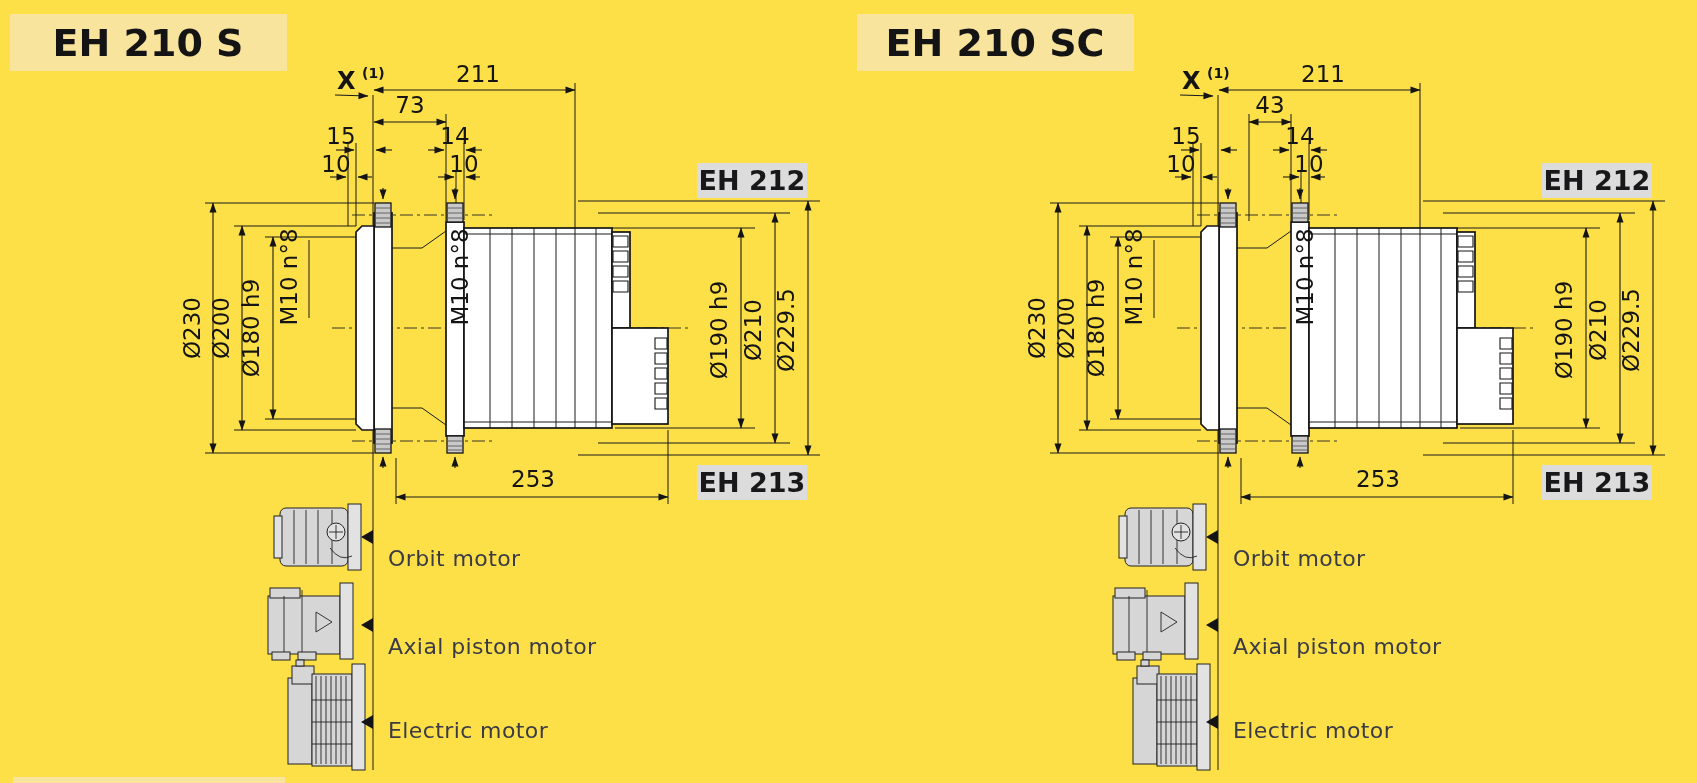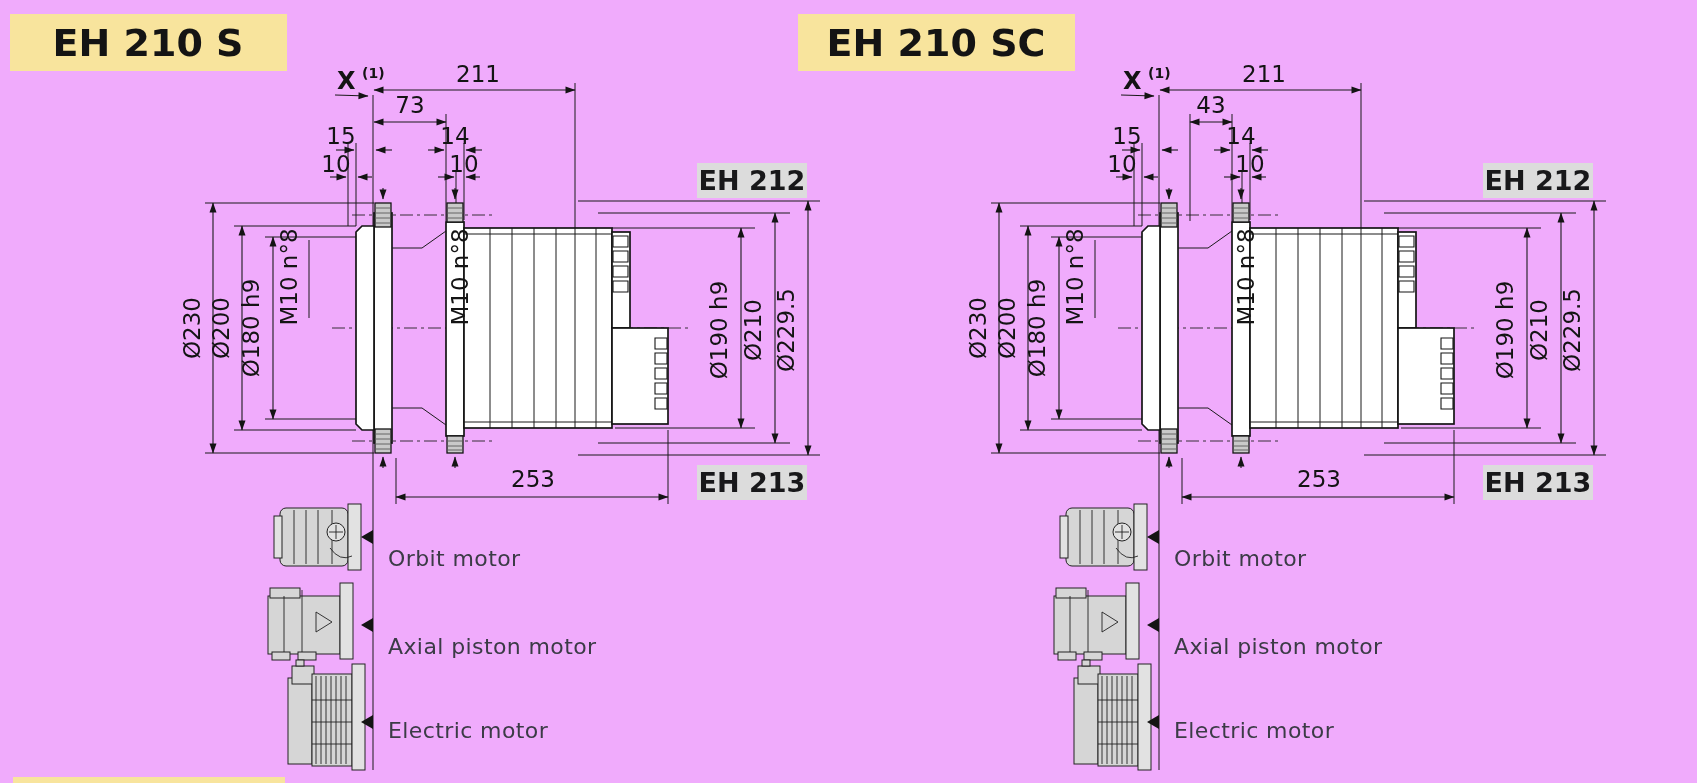--- a/index.html
+++ b/index.html
@@ -1,17 +1,17 @@
 <!DOCTYPE html>
 <html><head>
 <meta charset="utf-8">
 <style>
   html,body{margin:0;padding:0;background:#ffffff;width:1697px;height:783px;overflow:hidden;
             font-family:"DejaVu Sans",sans-serif;}
-  .stage{position:relative;width:1697px;height:783px;background:#f0abfc;}
+  .stage{position:relative;width:1697px;height:783px;background:#fde047;}
   .panel{position:absolute;top:0;width:830px;height:783px;}
   .panel svg{display:block;width:830px;height:783px;}
 
   
   .outline{stroke:#141414;stroke-width:1.7;fill:#ffffff;}
   .stud{stroke:#141414;stroke-width:1.3;fill:#c9c9c9;}
   .hatch{stroke:#5a5a5a;stroke-width:0.9;fill:none;}
   .dim{stroke:#1a1a1a;stroke-width:1.1;fill:none;}
   .thin{stroke:#1a1a1a;stroke-width:1;fill:none;}
   .axis{stroke:#222;stroke-width:0.9;fill:none;stroke-dasharray:13 4 3 4;}
@@ -192,21 +192,21 @@
       <text class="dimtxt mid" transform="translate(727,330) rotate(-90)">Ø190 h9</text>
       <text class="dimtxt mid" transform="translate(761,330) rotate(-90)">Ø210</text>
       <text class="dimtxt mid" transform="translate(794,330) rotate(-90)">Ø229.5</text>
       <text class="dimtxt mid" x="533" y="487">253</text>
       <text class="mlabel" x="388" y="566">Orbit motor</text>
       <text class="mlabel" x="388" y="654">Axial piston  motor</text>
       <text class="mlabel" x="388" y="738">Electric motor</text>
     </svg>
   </div>
 
-  <div class="panel" style="left:786px">
+  <div class="panel" style="left:845px">
     <svg viewBox="0 0 830 783" xmlns="http://www.w3.org/2000/svg">
       <use href="#geom"></use>
 
       <g>
         <line class="thin" x1="404" y1="114" x2="404" y2="221"></line>
         <line class="dim" x1="404" y1="122" x2="446" y2="122" marker-start="url(#tri)" marker-end="url(#tri)"></line>
       </g>
 
       <rect x="12" y="14" width="277" height="57" fill="#f8e49d"></rect>
       <text class="title-txt mid" x="150" y="56">EH 210 SC</text>

